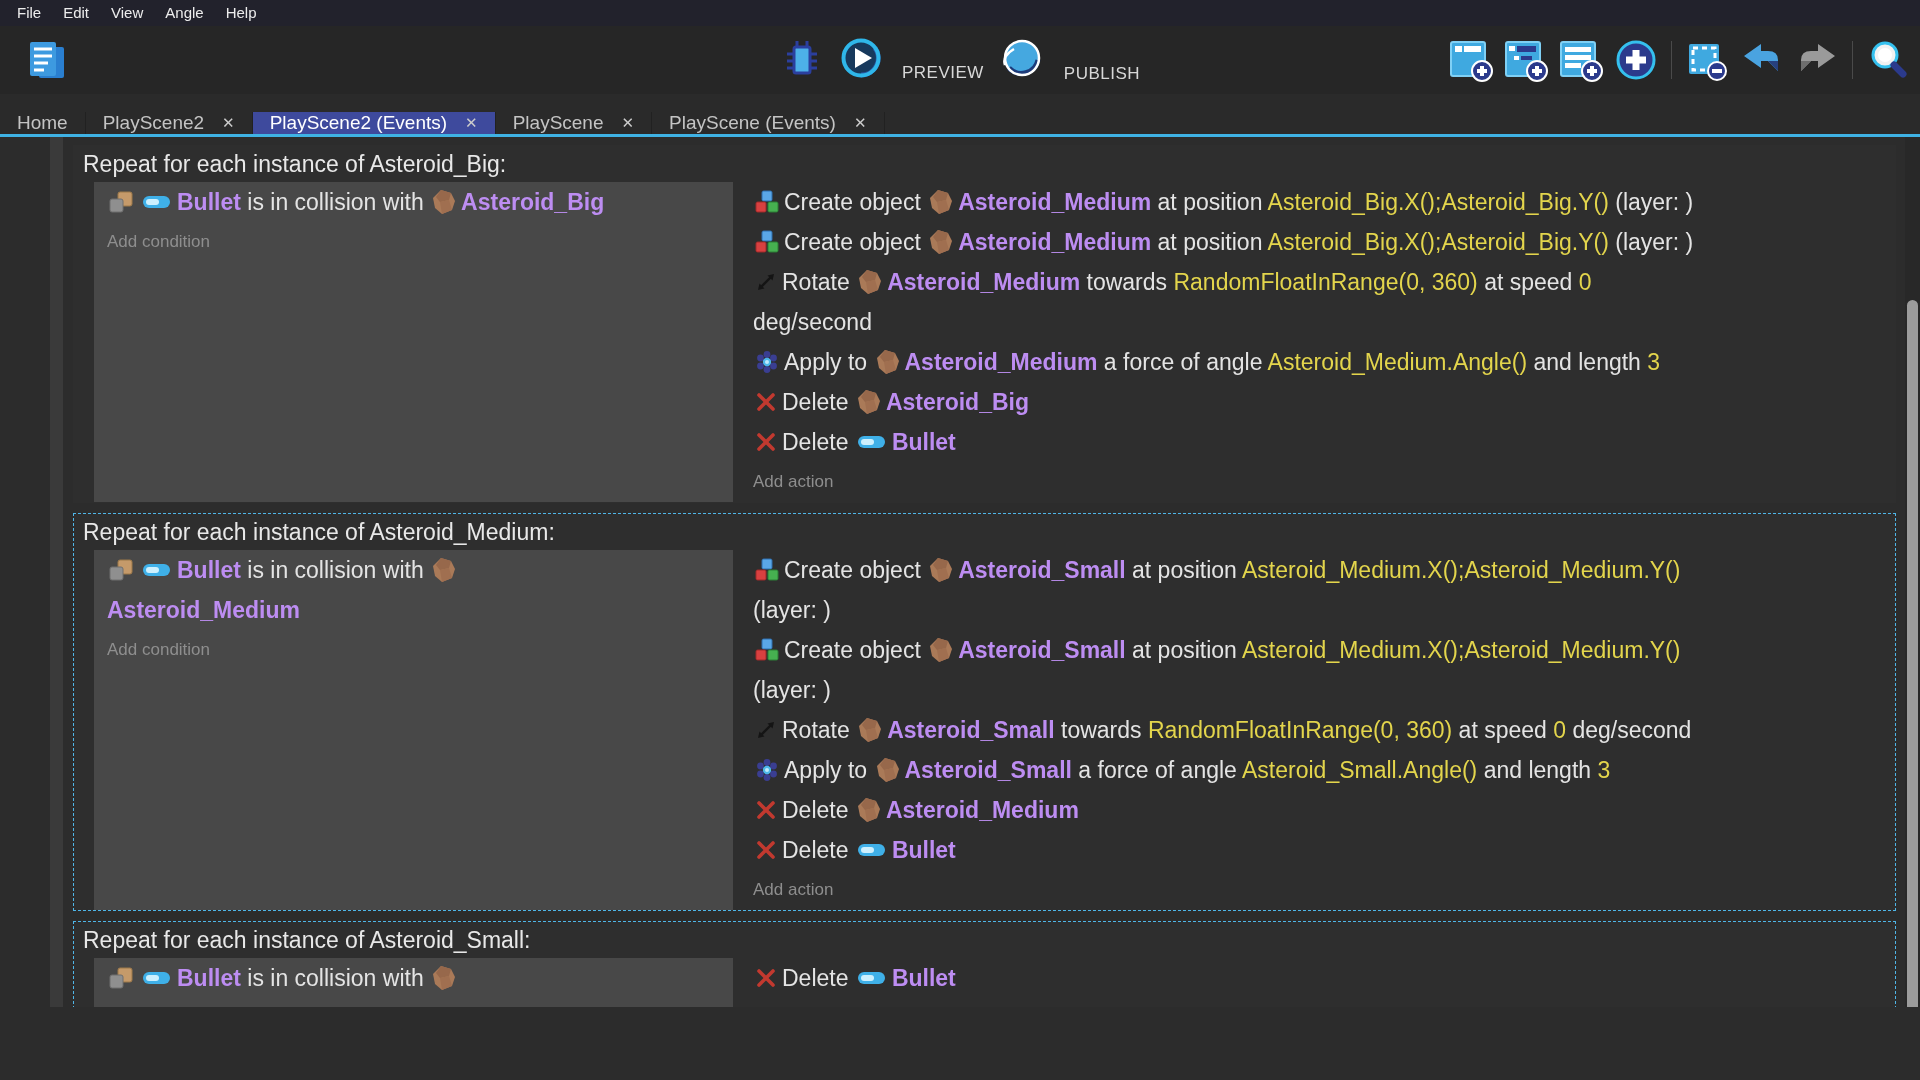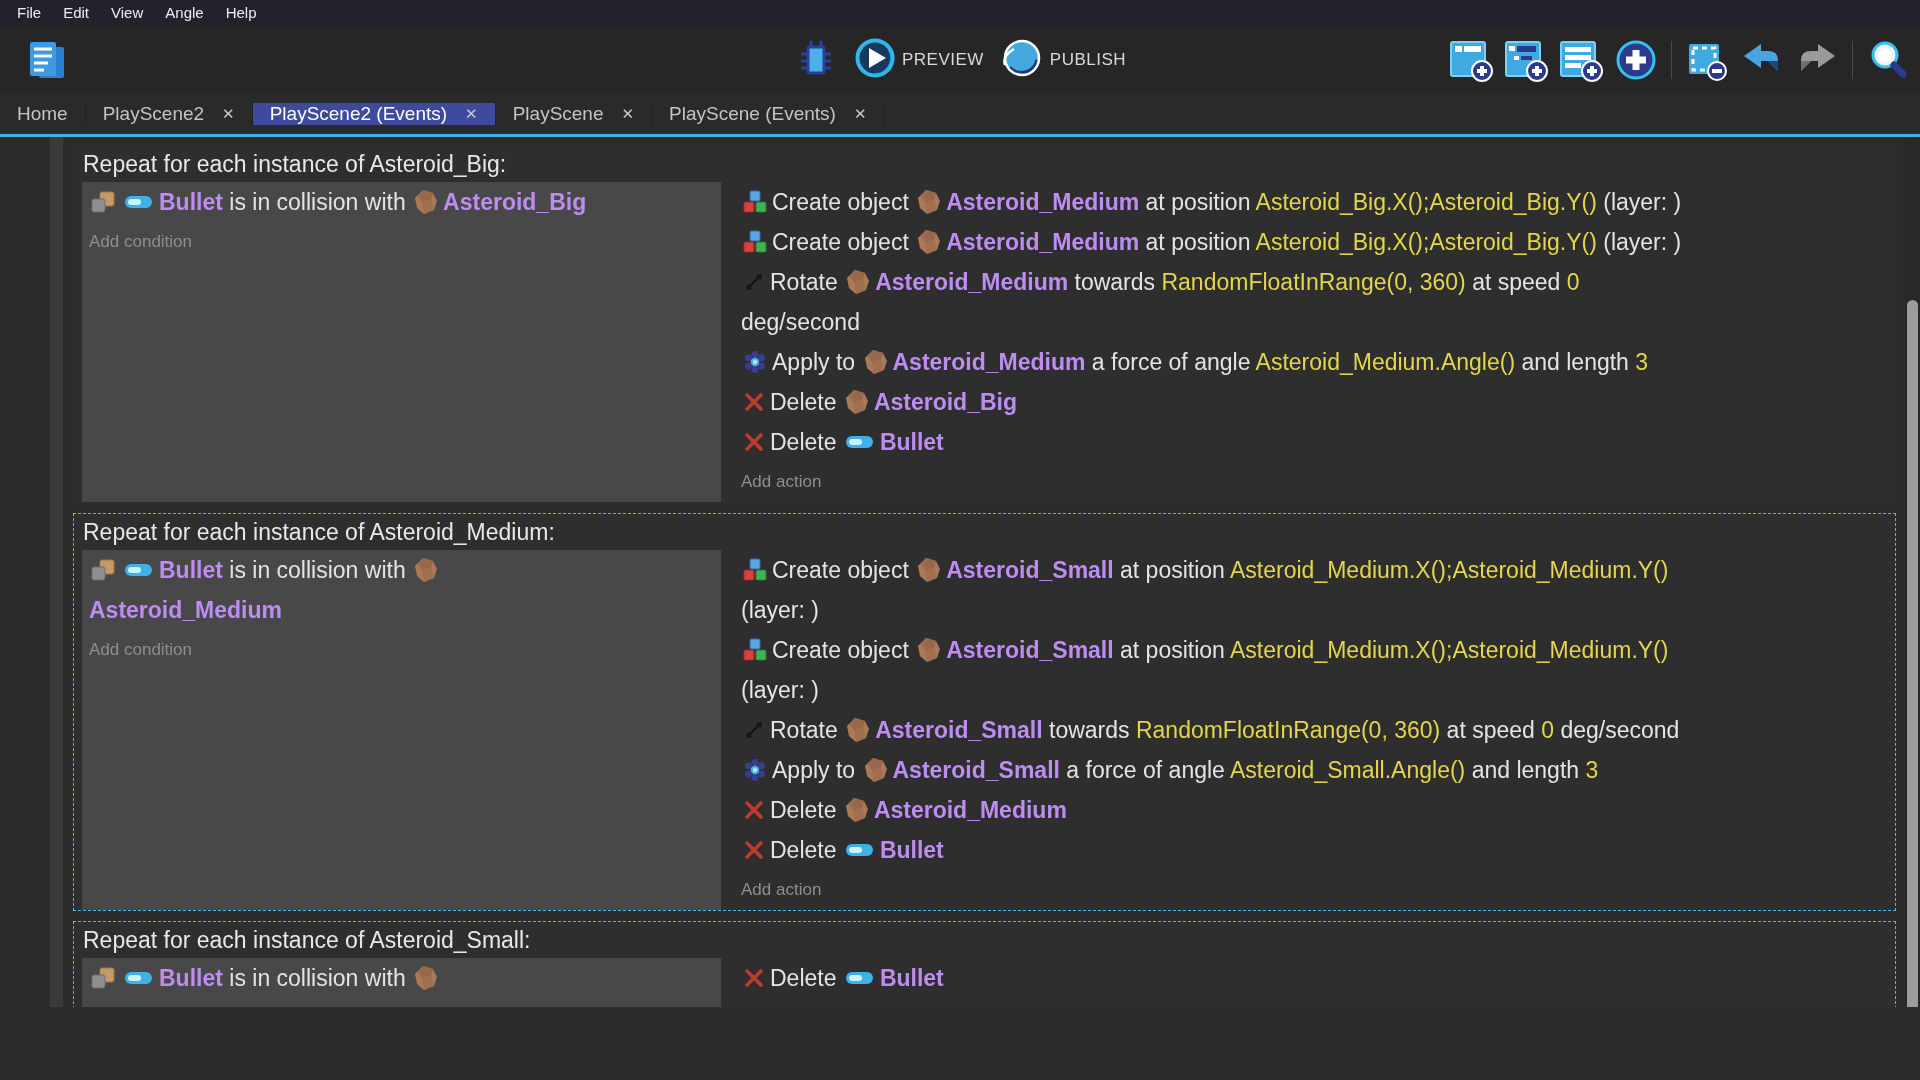--- a/index.html
+++ b/index.html
@@ -8,44 +8,44 @@
 
   
   #menubar { height:26px; background:#22222c; display:flex; align-items:center; padding-left:6px; }
   .menu-item { color:#ededed; font-size:15px; padding:0 11px; line-height:26px; cursor:default; }
 
   
   #toolbar { height:68px; background:#262626; position:relative; }
   #project-btn { position:absolute; left:24px; top:12px; width:46px; height:46px; }
   #toolbar-center { position:absolute; left:0; right:0; top:0; height:68px;
                     display:flex; align-items:center; justify-content:center; gap:16px; }
-  .tb-btn { display:flex; align-items:center; gap:6px; cursor:pointer; }
+  .tb-btn { display:flex; align-items:flex-end; gap:20px; cursor:pointer; }
   .tb-label { color:#d8d8d8; font-size:17px; letter-spacing:.5px; }
   #toolbar-right { position:absolute; right:10px; top:0; height:68px; display:flex; align-items:center; gap:11px; }
   .tb-icon { width:44px; height:44px; display:flex; align-items:center; justify-content:center; cursor:pointer; }
   .tb-sep { width:1px; height:38px; background:#4a4a4a; margin:0 2px; }
 
   
-  #tabbar { height:40px; background:#2a2a2a; display:flex; align-items:center; }
+  #tabbar { height:40px; background:#2a2a2a; display:flex; align-items:flex-end; }
   .tab { display:flex; align-items:center; padding:0 17px; font-size:19px; color:#c4c4c4;
          border-right:1px solid #212121; cursor:pointer; white-space:nowrap; }
   .tab.active { background:var(--active-tab); color:#ffffff; }
   .tab .close { margin-left:18px; font-size:15px; color:#cccccc; cursor:pointer; }
   #tab-underline { height:3px; background:var(--tab-underline); }
 
   
   #events { position:relative; height:870px; background:var(--page-bg); overflow:hidden; }
   #left-strip { position:absolute; left:50px; top:0; width:13px; height:100%; background:#3a3a3a; }
   #events-list { position:absolute; left:73px; top:8px; width:1823px; }
 
   .event { border:1px solid transparent; margin-bottom:10px; background:var(--event-bg); }
   .event.selected { border:1px dashed var(--selection-border); }
   .ev-header { font-size:23px; color:#e8e8e8; line-height:30px; padding:3px 0 3px 9px; }
   .ev-body { display:flex; align-items:stretch; }
-  .cond-col { width:639px; min-width:639px; background:var(--condition-bg); padding-left:7px; margin-left:8px; }
+  .cond-col { width:639px; min-width:639px; background:var(--condition-bg); padding-left:13px; margin-left:20px; }
   .act-col  { flex:1; padding-left:20px; }
 
   .line { white-space:pre; line-height:40px; font-size:23px; color:#e4e4e4; overflow:hidden; }
   .sg-plain { color:#e4e4e4; }
   .sg-object { color:var(--object-name); font-weight:bold; }
   .sg-expression { color:var(--expression); }
   .add-link { line-height:40px; font-size:17px; color:var(--add-link); cursor:pointer; }
   .ii { display:inline-block; vertical-align:middle; margin:-4px 5px 0 2px; }
   .ii svg { display:block; }
 

